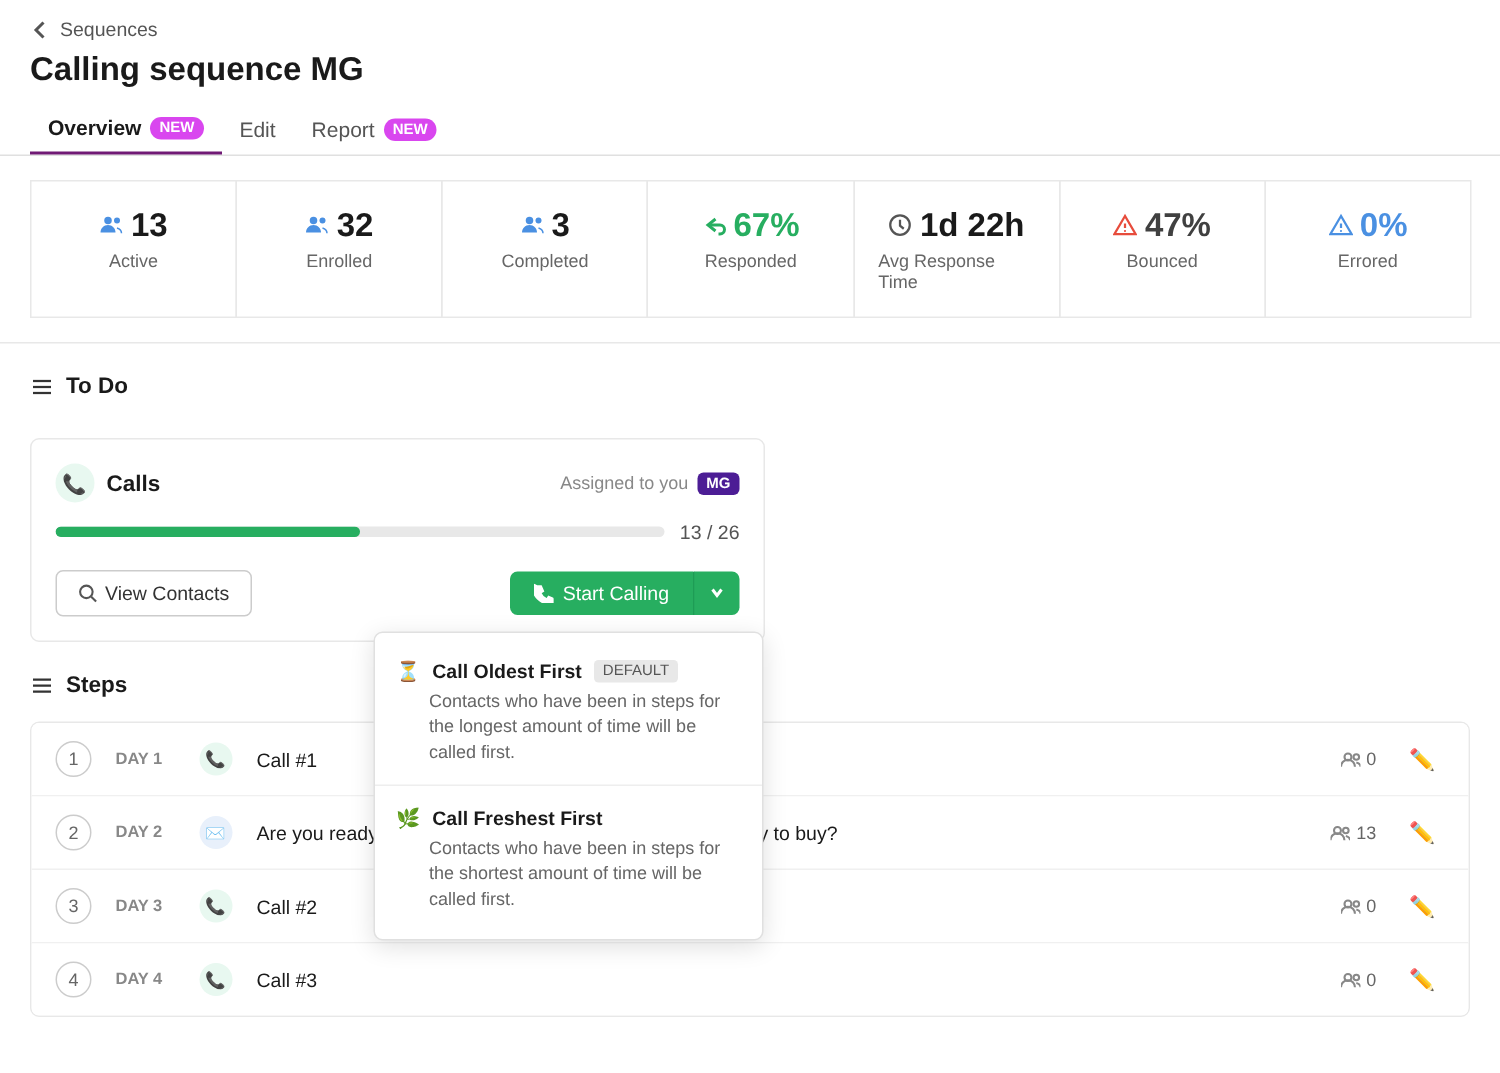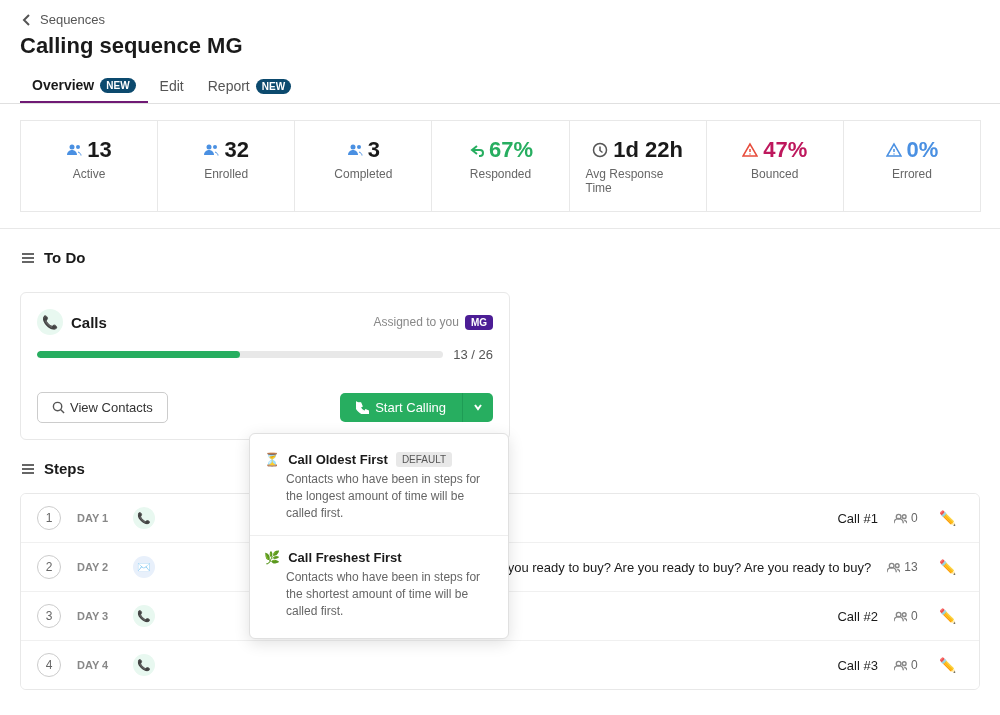--- a/index.html
+++ b/index.html
@@ -5,38 +5,38 @@
     * { box-sizing: border-box; margin: 0; padding: 0; }
     body { font-family: -apple-system, BlinkMacSystemFont, 'Segoe UI', sans-serif; font-size: 14px; color: #1a1a1a; background: #fff; width: 1000px; min-height: 715px; overflow-x: hidden; }
 
     .top-nav { padding: 12px 20px 4px; color: #555; font-size: 13px; display: flex; align-items: center; gap: 6px; cursor: pointer; }
     .top-nav svg { width: 14px; height: 14px; }
     .page-title { padding: 2px 20px 10px; font-size: 22px; font-weight: 700; }
 
     .tabs { display: flex; align-items: center; gap: 0; padding: 0 20px; border-bottom: 1px solid #e0e0e0; }
     .tab { padding: 8px 12px; font-size: 14px; cursor: pointer; color: #555; position: relative; display: flex; align-items: center; gap: 6px; }
     .tab.active { color: #1a1a1a; font-weight: 600; border-bottom: 2px solid #701a75; }
-    .badge-new { background: #0c4a6e; color: #fff; font-size: 10px; font-weight: 700; padding: 2px 6px; border-radius: 10px; }
+    .badge-new { background: #d946ef; color: #fff; font-size: 10px; font-weight: 700; padding: 2px 6px; border-radius: 10px; }
 
     .stats-row { display: flex; padding: 16px 20px; gap: 0; border-bottom: 1px solid #e8e8e8; }
     .stat-card { flex: 1; padding: 16px; border: 1px solid #e8e8e8; margin-right: -1px; display: flex; flex-direction: column; align-items: center; gap: 4px; }
     .stat-value { font-size: 22px; font-weight: 600; display: flex; align-items: center; gap: 5px; }
     .stat-label { font-size: 12px; color: #666; }
 
     .section { padding: 20px 20px 10px; }
     .section-title { font-size: 15px; font-weight: 700; display: flex; align-items: center; gap: 8px; margin-bottom: 16px; }
 
     .calls-card { border: 1px solid #e8e8e8; border-radius: 6px; padding: 16px; max-width: 490px; margin: 0 20px; position: relative; }
     .calls-card-header { display: flex; justify-content: space-between; align-items: center; margin-bottom: 12px; }
     .calls-title { font-size: 15px; font-weight: 600; display: flex; align-items: center; gap: 8px; }
     .call-icon { width: 26px; height: 26px; background: #e8f8f0; border-radius: 50%; display: flex; align-items: center; justify-content: center; color: #27ae60; font-size: 13px; }
     .assigned-label { font-size: 12px; color: #888; display: flex; align-items: center; gap: 6px; }
     .avatar-chip { background: #4c1d95; color: #fff; font-size: 10px; font-weight: 700; padding: 2px 6px; border-radius: 4px; }
 
-    .progress-row { display: flex; align-items: center; gap: 10px; margin-bottom: 30px; }
+    .progress-row { display: flex; align-items: center; gap: 10px; margin-bottom: 18px; }
     .progress-bar-bg { flex: 1; height: 7px; background: #e8e8e8; border-radius: 4px; overflow: hidden; }
     .progress-bar-fill { height: 100%; background: #27ae60; border-radius: 4px; }
     .progress-text { font-size: 13px; color: #555; white-space: nowrap; }
 
     .card-actions { display: flex; gap: 10px; align-items: center; }
     .btn-view { border: 1px solid #ccc; background: #fff; padding: 7px 14px; border-radius: 5px; font-size: 13px; cursor: pointer; display: flex; align-items: center; gap: 5px; color: #333; }
     .btn-start { background: #27ae60; color: #fff; border: none; padding: 7px 16px; border-radius: 5px; font-size: 13px; cursor: pointer; display: flex; align-items: center; gap: 6px; font-weight: 500; }
     .btn-dropdown { background: #27ae60; color: #fff; border: none; border-left: 1px solid #1e9c55; padding: 7px 10px; border-radius: 0 5px 5px 0; cursor: pointer; }
     .btn-start-group { display: flex; align-items: center; }
     .btn-start-main { border-radius: 5px 0 0 5px; }
@@ -50,21 +50,21 @@
 
     .steps-section { padding: 20px 20px 10px; }
     .steps-list { border: 1px solid #e8e8e8; border-radius: 6px; overflow: hidden; }
     .step-row { display: flex; align-items: center; padding: 12px 16px; border-bottom: 1px solid #f0f0f0; gap: 16px; background: #fff; }
     .step-row:last-child { border-bottom: none; }
     .step-num { width: 24px; height: 24px; border: 1px solid #ccc; border-radius: 50%; display: flex; align-items: center; justify-content: center; font-size: 12px; color: #666; flex-shrink: 0; }
     .step-day { font-size: 11px; color: #888; font-weight: 600; min-width: 40px; }
     .step-type-icon { width: 22px; height: 22px; border-radius: 50%; display: flex; align-items: center; justify-content: center; font-size: 11px; flex-shrink: 0; }
     .step-type-call { background: #e8f8f0; color: #27ae60; }
     .step-type-email { background: #e8f0fb; color: #4a90e2; }
-    .step-name { flex: 1; font-size: 13px; text-align: right; }
+    .step-name { flex: 1; font-size: 13px; }
     .step-contacts { font-size: 12px; color: #666; display: flex; align-items: center; gap: 4px; white-space: nowrap; }
     .step-edit { color: #aaa; cursor: pointer; font-size: 14px; padding: 2px 6px; }
 
     .hourglass-icon { font-size: 13px; color: #999; }
     .leaf-icon { font-size: 13px; color: #27ae60; }
   </style>
 </head>
 <body>
 
 <div class="top-nav">
@@ -141,21 +141,21 @@
     <div class="stat-value">
       <svg width="16" height="16" viewBox="0 0 16 16" fill="none" stroke="#555" stroke-width="1.5">
           <circle cx="8" cy="8" r="6.5"></circle>
           <path d="M8 4.5v4l2.5 2"></path>
         </svg>
       <span>1d 22h</span>
     </div>
     <div class="stat-label">Avg Response Time</div>
   </div>
   <div class="stat-card">
-    <div class="stat-value" style="color:#be185d">
+    <div class="stat-value" style="color:#404040">
       <svg width="16" height="16" viewBox="0 0 16 16">
           <path d="M8 2L1 14h14L8 2z" fill="none" stroke="#e74c3c" stroke-width="1.5"></path>
           <line x1="8" y1="7" x2="8" y2="10" stroke="#e74c3c" stroke-width="1.5"></line>
           <circle cx="8" cy="12" r="0.7" fill="#e74c3c"></circle>
         </svg>
       <span>47%</span>
     </div>
     <div class="stat-label">Bounced</div>
   </div>
   <div class="stat-card">

